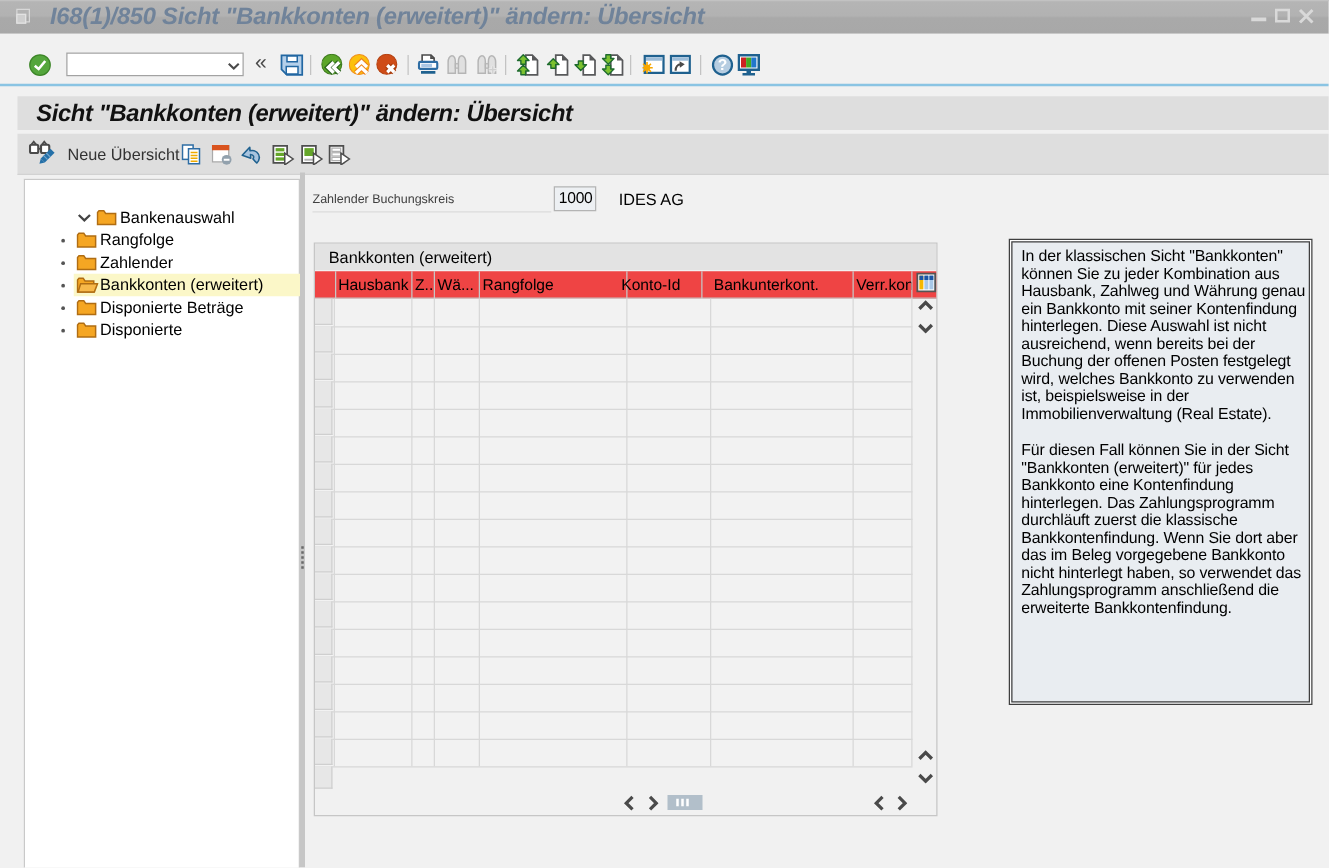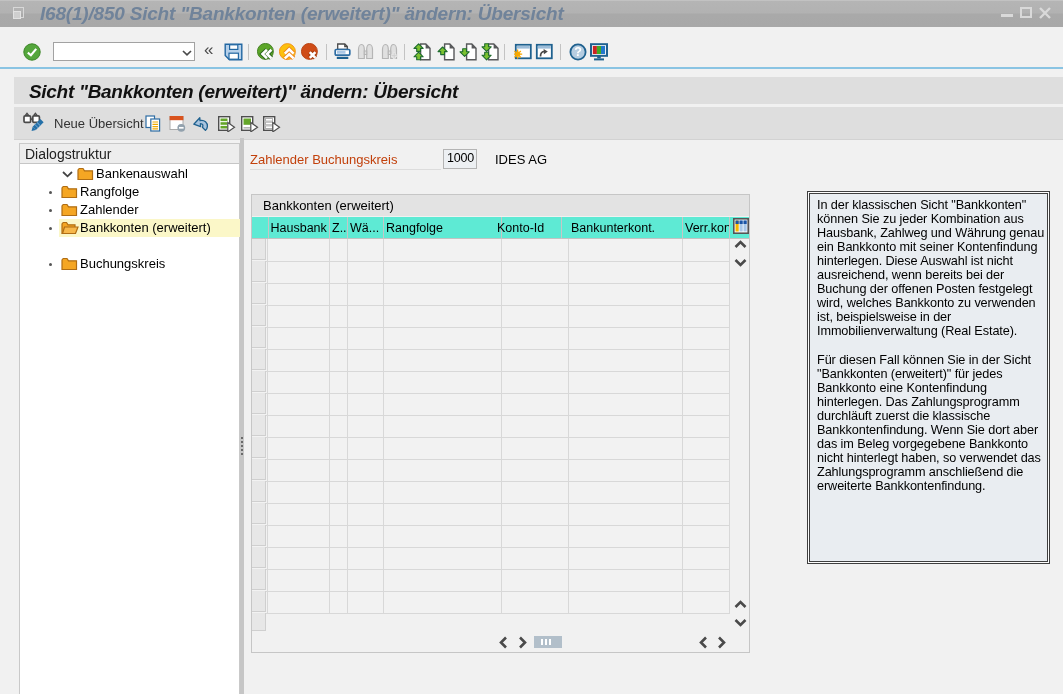--- a/index.html
+++ b/index.html
@@ -34,29 +34,29 @@
 #treehead { left:0; top:0; width:219px; height:20px; background:#ededed; border-bottom:1px solid #c6c6c6; font-size:14px; color:#222; line-height:20px; padding-left:5px; }
 .trow { position:absolute; left:0; width:219px; height:18px; font-size:13px; color:#000; line-height:18px; }
 .sel { background:#fbf7c8; }
 .bullet { position:absolute; width:3px; height:3px; border-radius:50%; background:#555; top:8px; }
 .tlabel { position:absolute; top:0; }
 
 
 #divider { left:240px; top:138px; width:4px; height:556px; background:#c6c6c6; }
 
 
-#lbl1 { left:250px; top:151px; font-size:13px; color:#c2410c; height:17px; line-height:17px; }
+#lbl1 { left:250px; top:151px; font-size:10px; color:#404040; height:17px; line-height:17px; }
 #lblline { left:250px; top:169px; width:191px; height:1px; background:#dcdcdc; }
 #input1000 { left:443px; top:149px; width:34px; height:20px; border:1.5px solid #b4b4b4; background:#edf0f3; font-size:12.5px; line-height:17px; padding-left:3px; letter-spacing:-0.2px; }
 #ides { left:495px; top:151px; font-size:13px; color:#000; height:17px; line-height:17px; }
 
 
 #tframe { left:251px; top:194px; width:499px; height:459px; border:1px solid #c6c6c6; background:#f1f1f1; }
 #ttitle { left:0; top:0; width:497px; height:21px; background:#e3e3e3; font-size:13px; line-height:22px; padding-left:11px; }
-#thead { left:0; top:22px; width:497px; height:22px; background:#5eead4; border-bottom:1px solid #c2c2c2; }
+#thead { left:0; top:22px; width:497px; height:22px; background:#ef4444; border-bottom:1px solid #c2c2c2; }
 .hcell { position:absolute; top:0; height:22px; line-height:23px; font-size:12.5px; color:#000; border-right:1px solid #c6c6c6; padding-left:3px; overflow:hidden; white-space:nowrap; }
 #tgrid { left:0; top:44px; width:478px; height:374px; background:#f2f2f2; }
 .vline { position:absolute; top:0; width:1px; height:374px; background:#d8d8d8; }
 .hline { position:absolute; left:0; width:478px; height:1px; background:#d8d8d8; }
 .selcell { position:absolute; left:0; width:14px; height:21px; background:#e7e7e7; border-bottom:1px solid #cfcfcf; border-right:1px solid #cfcfcf; }
 
 
 #ibox { left:807px; top:191px; width:243px; height:373px; border:1px solid #3f3f3f; background:#fdfdfd; padding:1px; }
 #iboxin { width:100%; height:100%; border:1px solid #3f3f3f; background:#e9edf1; padding:4px 4px 0 7px; font-size:12.7px; line-height:14.05px; color:#000; letter-spacing:-0.1px; white-space:nowrap; overflow:hidden; }
 </style>
@@ -255,21 +255,20 @@
   </svg>
   <svg class="abs" style="left:262px; top:115px;" width="19" height="17" viewBox="0 0 19 17">
     <rect x="1.7" y="1.7" width="11" height="13.6" fill="#fff" stroke="#4e4e4e" stroke-width="1.4"></rect>
     <rect x="3.5" y="3.5" width="7" height="2.6" fill="none" stroke="#b0b0b0"></rect>
     <rect x="3.5" y="7.2" width="7" height="2.6" fill="none" stroke="#b0b0b0"></rect>
     <rect x="3.5" y="10.9" width="7" height="2.6" fill="none" stroke="#b0b0b0"></rect>
     <path d="M10.8 7.5 L17.5 12.2 L10.8 16.9 Z" fill="#fff" stroke="#4e4e4e" stroke-width="1.2"></path>
   </svg>
 
   <div id="tree" class="abs">
-    <div id="treehead" class="abs">Dialogstruktur</div>
     <div class="trow" style="top:21px;margin-left:36px;">
         <svg class="abs" style="left:6px; top:6px;" width="11" height="7">
           <path d="M1 1 L5.5 5.3 L10 1" stroke="#444" stroke-width="1.8" fill="none"></path>
         </svg>
         <svg class="abs" style="left:21px; top:2px;" width="17" height="14" viewBox="0 0 17 14">
           <path d="M1 3 L1 12.5 H15.5 V3.8 H7.5 L6 1.5 H2.2 Z" fill="#f5a623" stroke="#b06d13" stroke-width="1.2"></path>
         </svg>
         <span class="tlabel" style="left:40px;">Bankenauswahl</span>
       </div>
     <div class="trow" style="top:39px;">
@@ -287,26 +286,33 @@
         <span class="tlabel" style="left:60px;">Zahlender</span>
       </div>
     <div class="trow sel" style="top:75px; left:39px; width:181px;">
         <span class="bullet" style="position:absolute; left:-10px; top:8px;"></span>
         <svg class="abs" style="left:2px; top:2px;" width="18" height="14" viewBox="0 0 18 14">
           <path d="M1 3 L1 12.5 H14 V3.8 H7 L5.5 1.5 H2.2 Z" fill="#f5a623" stroke="#b06d13" stroke-width="1.2"></path>
           <path d="M3.5 6 H17 L14.5 12.5 H1.5 Z" fill="#f7b84a" stroke="#b06d13" stroke-width="1.2"></path>
         </svg>
         <span class="tlabel" style="left:21px;">Bankkonten (erweitert)</span>
       </div>
+    <div class="trow" style="top:93px;">
+        <span class="bullet" style="left:29px;"></span>
+        <svg class="abs" style="left:41px; top:2px;" width="17" height="14" viewBox="0 0 17 14">
+          <path d="M1 3 L1 12.5 H15.5 V3.8 H7.5 L6 1.5 H2.2 Z" fill="#f5a623" stroke="#b06d13" stroke-width="1.2"></path>
+        </svg>
+        <span class="tlabel" style="left:60px;">Disponierte Beträge</span>
+      </div>
     <div class="trow" style="top:111px;">
         <span class="bullet" style="left:29px;"></span>
         <svg class="abs" style="left:41px; top:2px;" width="17" height="14" viewBox="0 0 17 14">
           <path d="M1 3 L1 12.5 H15.5 V3.8 H7.5 L6 1.5 H2.2 Z" fill="#f5a623" stroke="#b06d13" stroke-width="1.2"></path>
         </svg>
-        <span class="tlabel" style="left:60px;">Buchungskreis</span>
+        <span class="tlabel" style="left:60px;">Disponierte</span>
       </div>
 
   </div>
   <div id="divider" class="abs"></div>
 
   <div id="lbl1" class="abs">Zahlender Buchungskreis</div>
   <div id="lblline" class="abs"></div>
   <div id="input1000" class="abs">1000</div>
   <div id="ides" class="abs">IDES AG</div>
 

